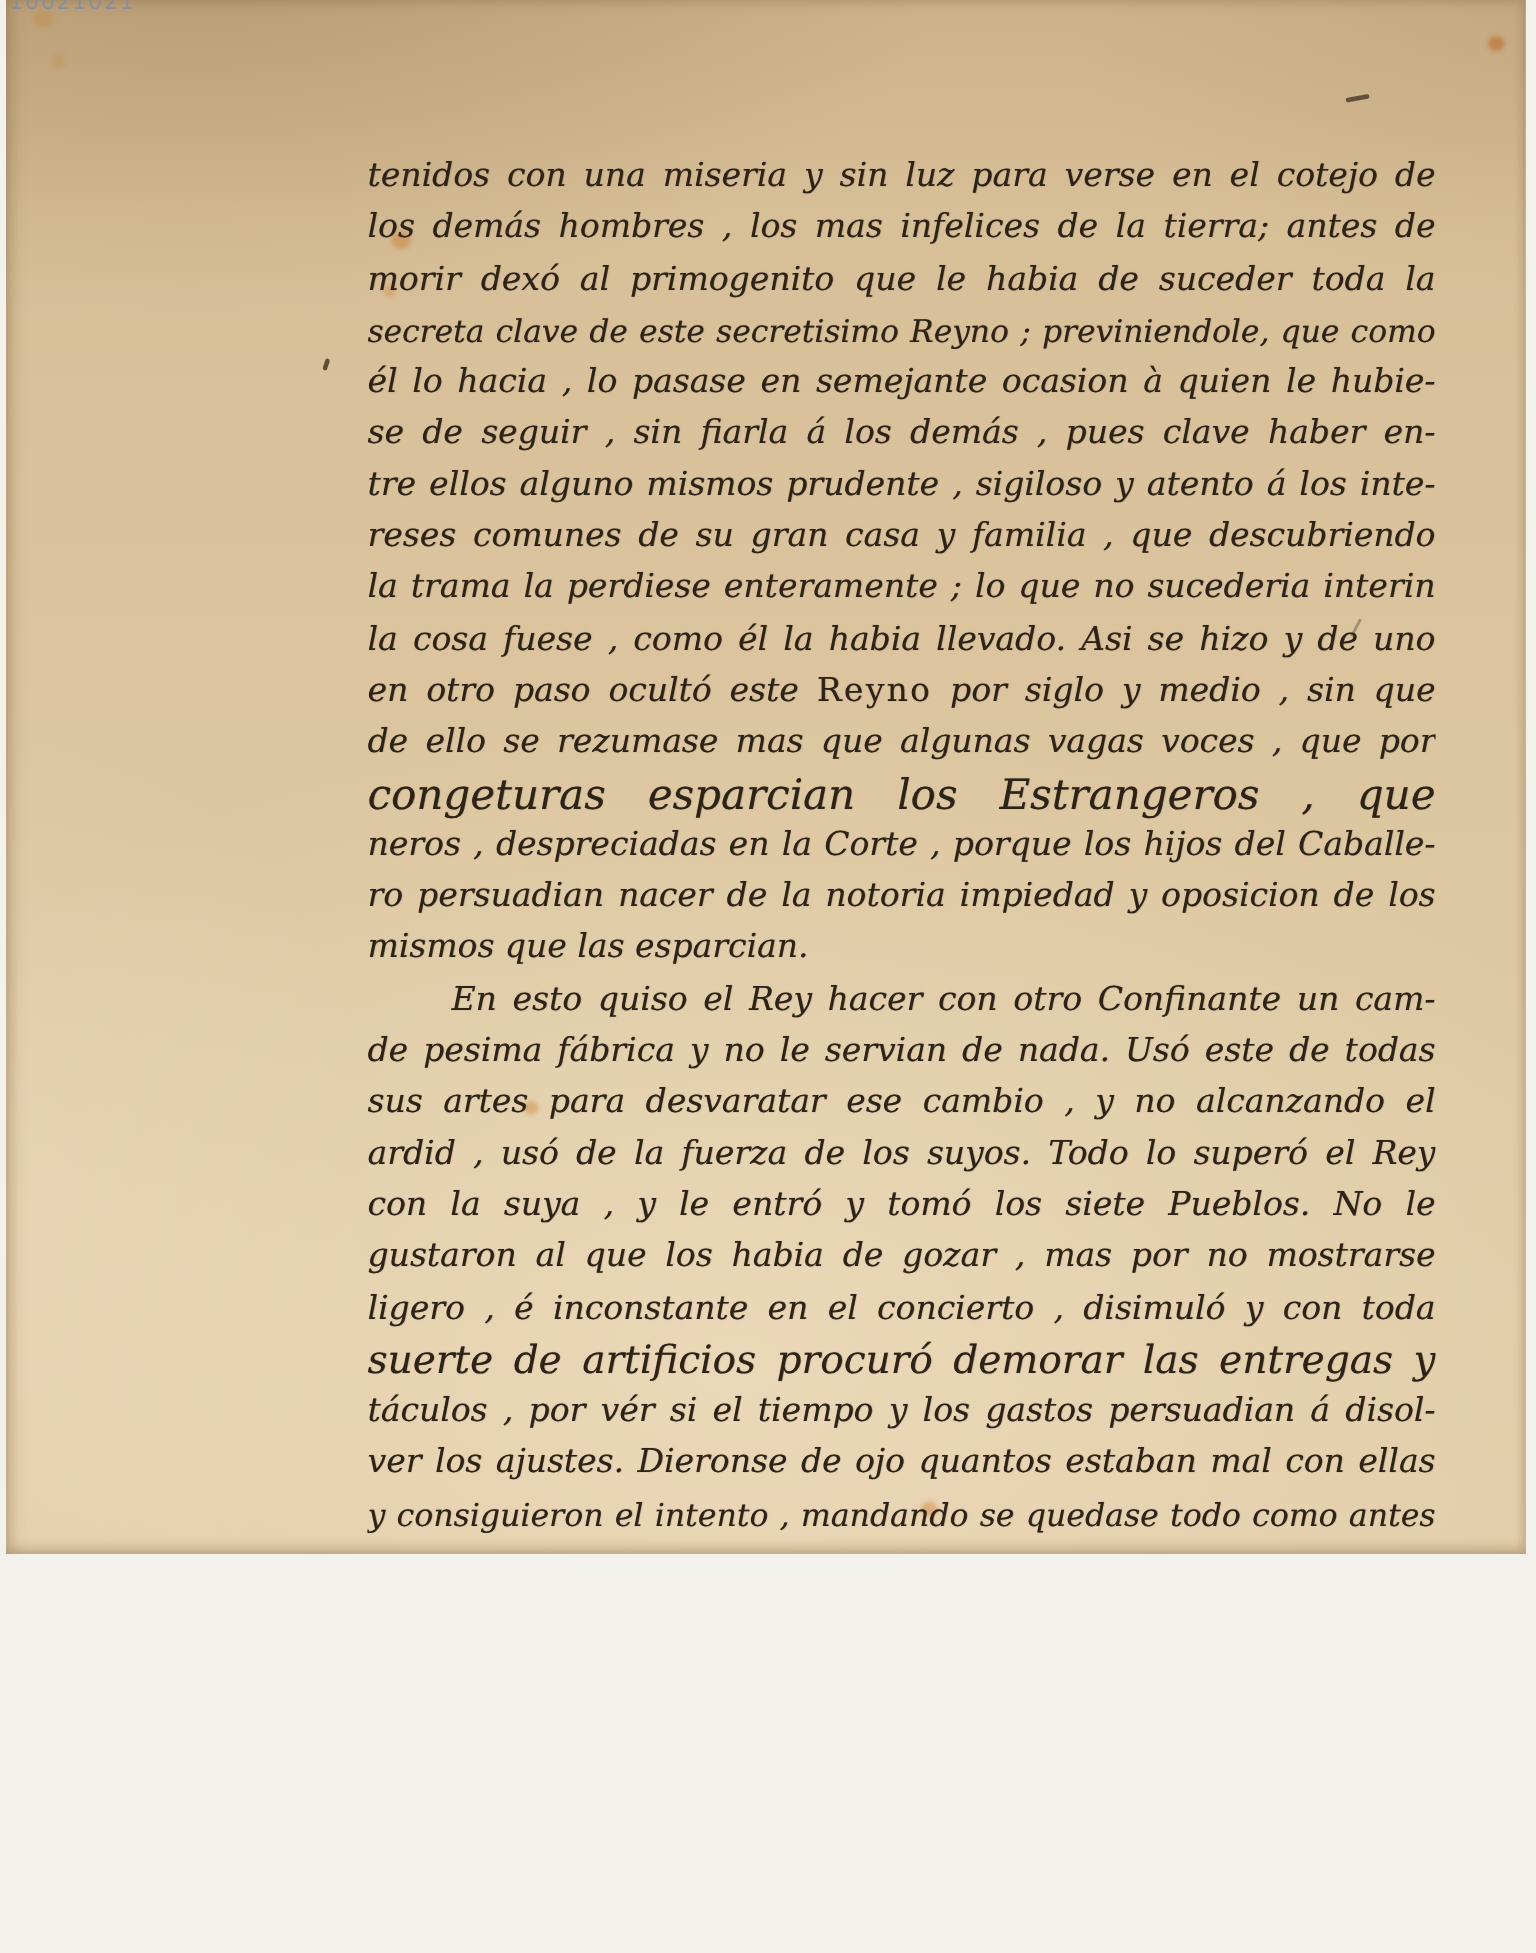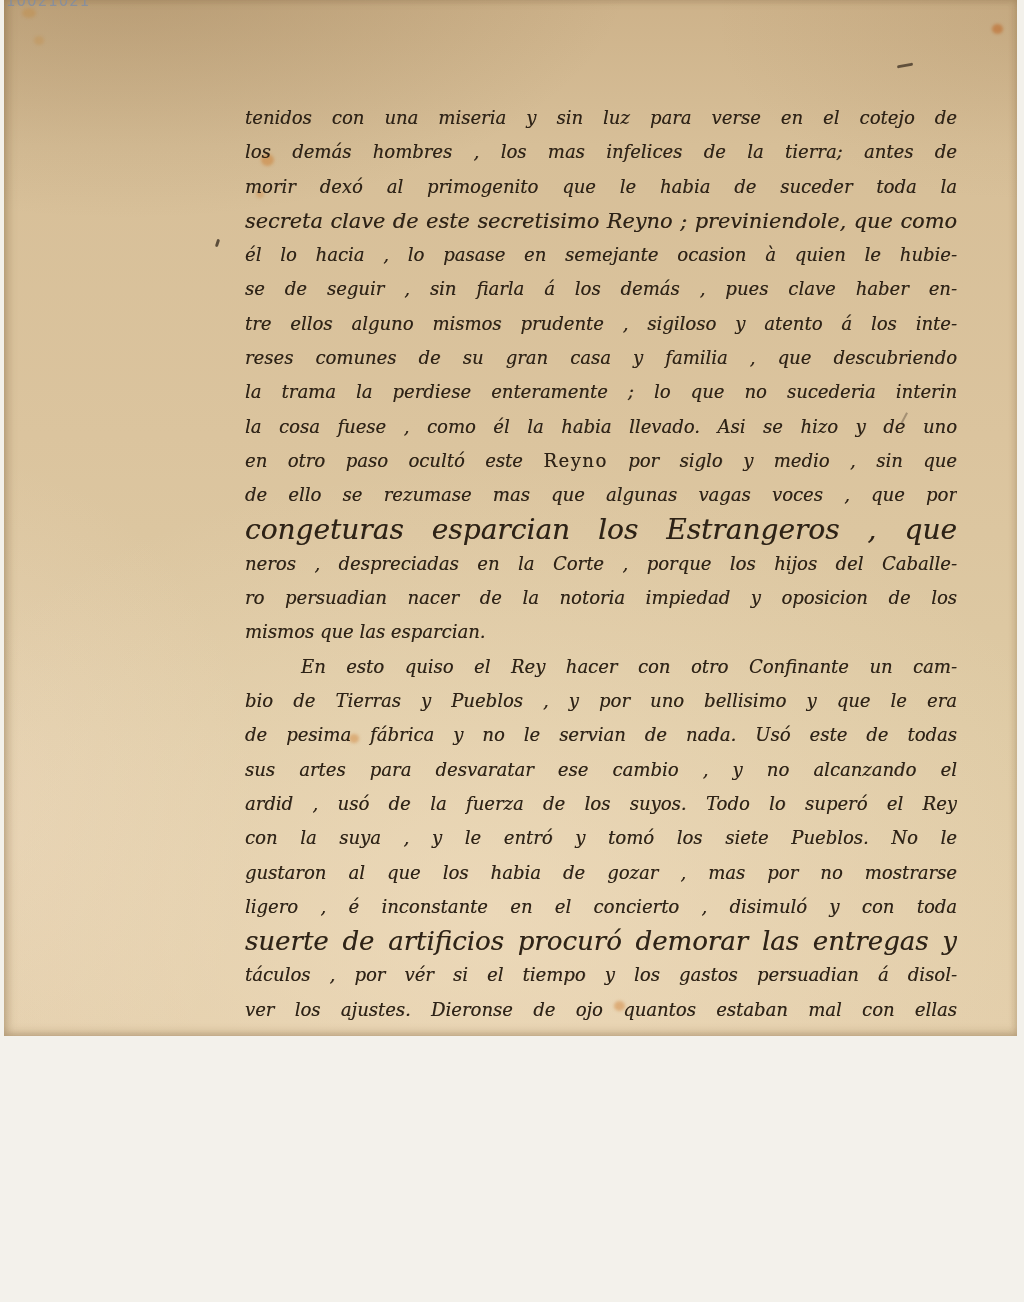--- a/index.html
+++ b/index.html
@@ -26,21 +26,21 @@
     font-size:15px;letter-spacing:1px;color:#7e8da6;opacity:.8;
   }
   .text-block{
     position:absolute;left:241px;top:101px;width:712px;
     color:#2d2216;
     font-style:italic;
     text-shadow:0.3px 0.3px 0.6px rgba(42,32,20,0.5);
   }
   .line{
     height:34.3px;line-height:34.3px;
-    font-size:18px;
+    font-size:22px;
     text-align:justify;overflow:hidden;
   }
   .line::after{content:"";display:inline-block;width:100%;height:0;}
   .line.ind{padding-left:56px;}
   .line.noj{text-align:left;}
   .line.noj::after{content:none;}
   .line.catchword{text-align:right;padding-right:72px;}
   .line.catchword::after{content:none;}
   .roman{font-style:normal;letter-spacing:1.5px;}
   .fox{position:absolute;border-radius:50%;filter:blur(1.5px);}
@@ -88,28 +88,28 @@
           <div class="line">reses comunes de su gran casa y familia , que descubriendo</div>
           <div class="line">la trama la perdiese enteramente ; lo que no sucederia interin</div>
           <div class="line">la cosa fuese , como él la habia llevado. Asi se hizo y de uno</div>
           <div class="line">en otro paso ocultó este <span class="roman">Reyno</span> por siglo y medio , sin que</div>
           <div class="line">de ello se rezumase mas que algunas vagas voces , que por</div>
           <div class="line" style="font-size: 28px;">congeturas esparcian los Estrangeros , que percebian de sus ge-</div>
           <div class="line">neros , despreciadas en la Corte , porque los hijos del Caballe-</div>
           <div class="line">ro persuadian nacer de la notoria impiedad y oposicion de los</div>
           <div class="line noj">mismos que las esparcian.</div>
           <div class="line ind">En esto quiso el Rey hacer con otro Confinante un cam-</div>
-          <div class="line">bio de Tierras y Pueblos , y por uno bellisimo y que le era</div>
           <div class="line">de pesima fábrica y no le servian de nada. Usó este de todas</div>
           <div class="line">sus artes para desvaratar ese cambio , y no alcanzando el</div>
           <div class="line">ardid , usó de la fuerza de los suyos. Todo lo superó el Rey</div>
           <div class="line">con la suya , y le entró y tomó los siete Pueblos. No le</div>
           <div class="line">gustaron al que los habia de gozar , mas por no mostrarse</div>
           <div class="line">ligero , é inconstante en el concierto , disimuló y con toda</div>
           <div class="line" style="font-size: 26px;">suerte de artificios procuró demorar las entregas y ponerlas obs-</div>
           <div class="line">táculos , por vér si el tiempo y los gastos persuadian á disol-</div>
           <div class="line">ver los ajustes. Dieronse de ojo quantos estaban mal con ellas</div>
+          <div class="line" style="font-size: 21.04px;">y consiguieron el intento , mandando se quedase todo como antes</div>
         </div>
       <div class="line catchword">es-</div>
     </div>
 
   </div>
 </div>
 
 </body></html>

